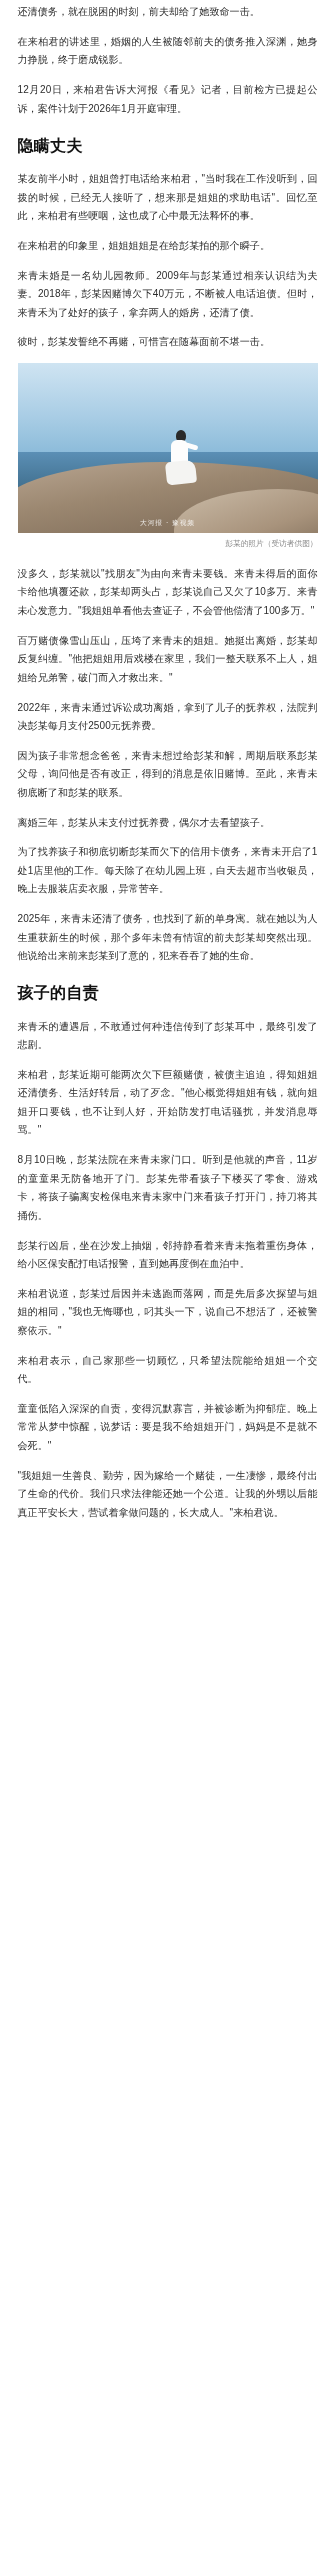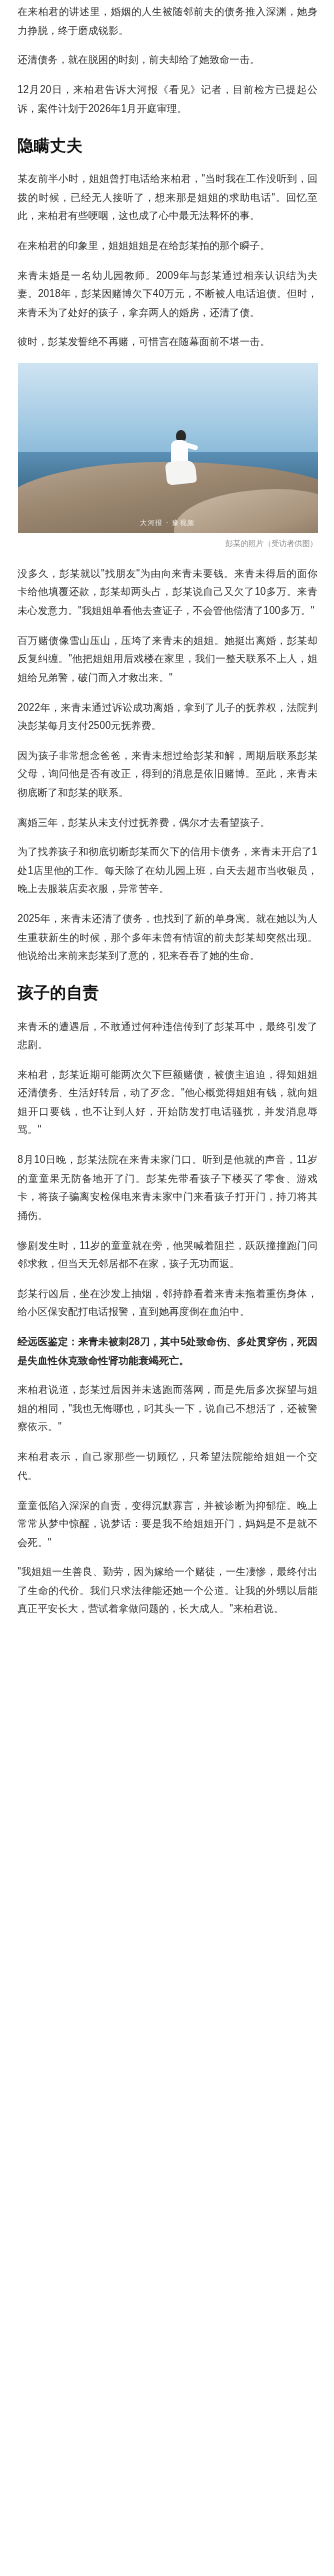--- a/index.html
+++ b/index.html
@@ -134,22 +134,22 @@
     font-weight: bold;
     color: #111;
   }
 </style>
 </head>
 <body>
 
 <div class="page">
 
   <div class="top-block">
+    <p class="para">还清债务，就在脱困的时刻，前夫却给了她致命一击。</p>
     <p class="para first">在来柏君的讲述里，婚姻的人生被随邻前夫的债务推入深渊，她身力挣脱，终于磨成锐影。</p>
-    <p class="para">还清债务，就在脱困的时刻，前夫却给了她致命一击。</p>
     <p class="para">12月20日，来柏君告诉大河报《看见》记者，目前检方已提起公诉，案件计划于2026年1月开庭审理。</p>
   </div>
 
   <h2 class="section-head">隐瞒丈夫</h2>
 
   <p class="para">某友前半小时，姐姐曾打电话给来柏君，"当时我在工作没听到，回拨的时候，已经无人接听了，想来那是姐姐的求助电话"。回忆至此，来柏君有些哽咽，这也成了心中最无法释怀的事。</p>
   <p class="para">在来柏君的印象里，姐姐姐姐是在给彭某拍的那个瞬子。</p>
   <p class="para">来青未婚是一名幼儿园教师。2009年与彭某通过相亲认识结为夫妻。2018年，彭某因赌博欠下40万元，不断被人电话追债。但时，来青禾为了处好的孩子，拿弃两人的婚房，还清了债。</p>
   <p class="para">彼时，彭某发誓绝不再赌，可惜言在随幕面前不堪一击。</p>
 
@@ -176,22 +176,20 @@
   <p class="para">因为孩子非常想念爸爸，来青未想过给彭某和解，周期后联系彭某父母，询问他是否有改正，得到的消息是依旧赌博。至此，来青未彻底断了和彭某的联系。</p>
   <p class="para">离婚三年，彭某从未支付过抚养费，偶尔才去看望孩子。</p>
   <p class="para">为了找养孩子和彻底切断彭某而欠下的信用卡债务，来青未开启了1处1店里他的工作。每天除了在幼儿园上班，白天去超市当收银员，晚上去服装店卖衣服，异常苦辛。</p>
   <p class="para">2025年，来青未还清了债务，也找到了新的单身寓。就在她以为人生重获新生的时候，那个多年未曾有情谊的前夫彭某却突然出现。他说给出来前来彭某到了意的，犯来吞吞了她的生命。</p>
 
   <h2 class="section-head">孩子的自责</h2>
 
   <p class="para">来青禾的遭遇后，不敢通过何种违信传到了彭某耳中，最终引发了悲剧。</p>
   <p class="para">来柏君，彭某近期可能两次欠下巨额赌债，被债主追迫，得知姐姐还清债务、生活好转后，动了歹念。"他心概觉得姐姐有钱，就向姐姐开口要钱，也不让到人好，开始防发打电话骚扰，并发消息辱骂。"</p>
   <p class="para">8月10日晚，彭某法院在来青未家门口。听到是他就的声音，11岁的童童果无防备地开了门。彭某先带看孩子下楼买了零食、游戏卡，将孩子骗离安检保电来青未家中门来看孩子打开门，持刀将其捅伤。</p>
-  <p class="para">惨剧发生时，11岁的童童就在旁，他哭喊着阻拦，跃跃撞撞跑门问邻求救，但当天无邻居都不在家，孩子无功而返。</p>
   <p class="para">彭某行凶后，坐在沙发上抽烟，邻持静看着来青未拖着重伤身体，给小区保安配打电话报警，直到她再度倒在血泊中。</p>
-  <p class="para hl-bold">经远医鉴定：来青未被刺28刀，其中5处致命伤、多处贯穿伤，死因是失血性休克致命性肾功能衰竭死亡。</p>
   <p class="para">来柏君说道，彭某过后因并未逃跑而落网，而是先后多次探望与姐姐的相同，"我也无悔哪也，叼其头一下，说自己不想活了，还被警察依示。"</p>
   <p class="para">来柏君表示，自己家那些一切顾忆，只希望法院能给姐姐一个交代。</p>
   <p class="para">童童低陷入深深的自责，变得沉默寡言，并被诊断为抑郁症。晚上常常从梦中惊醒，说梦话：要是我不给姐姐开门，妈妈是不是就不会死。"</p>
   <p class="para">"我姐姐一生善良、勤劳，因为嫁给一个赌徒，一生凄惨，最终付出了生命的代价。我们只求法律能还她一个公道。让我的外甥以后能真正平安长大，营试着拿做问题的，长大成人。"来柏君说。</p>
 
 </div>
 
 
 </body></html>

